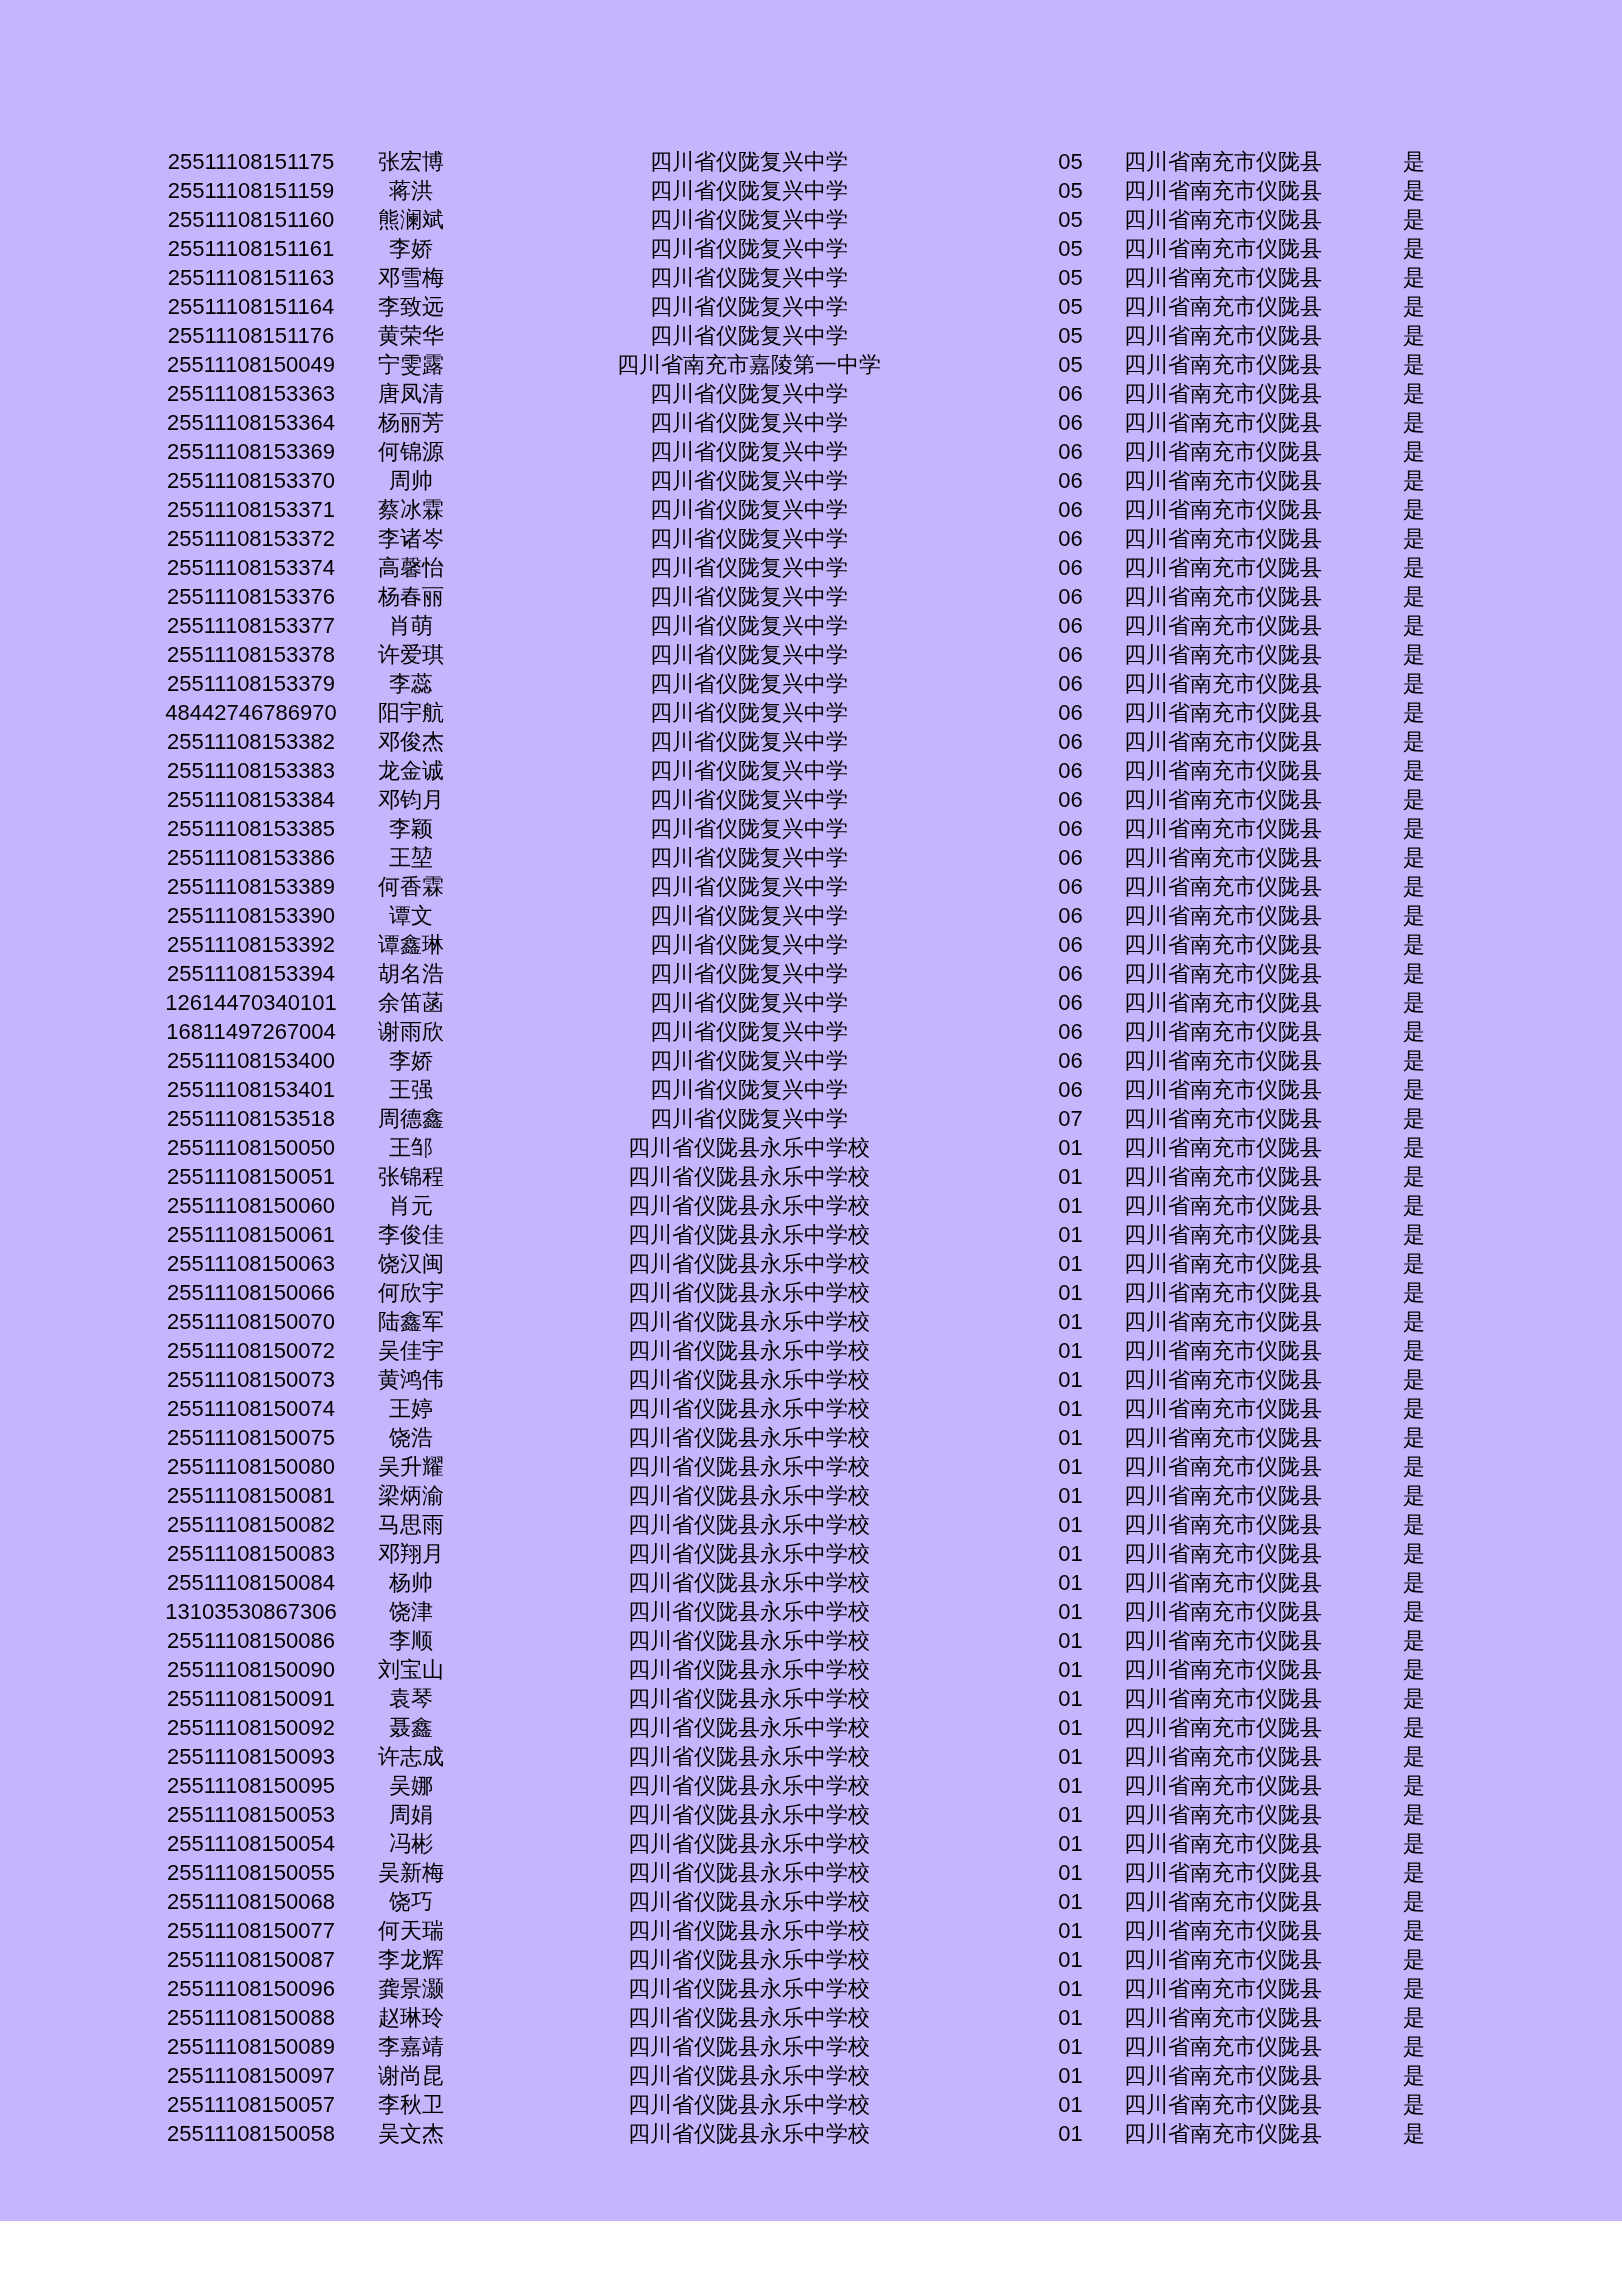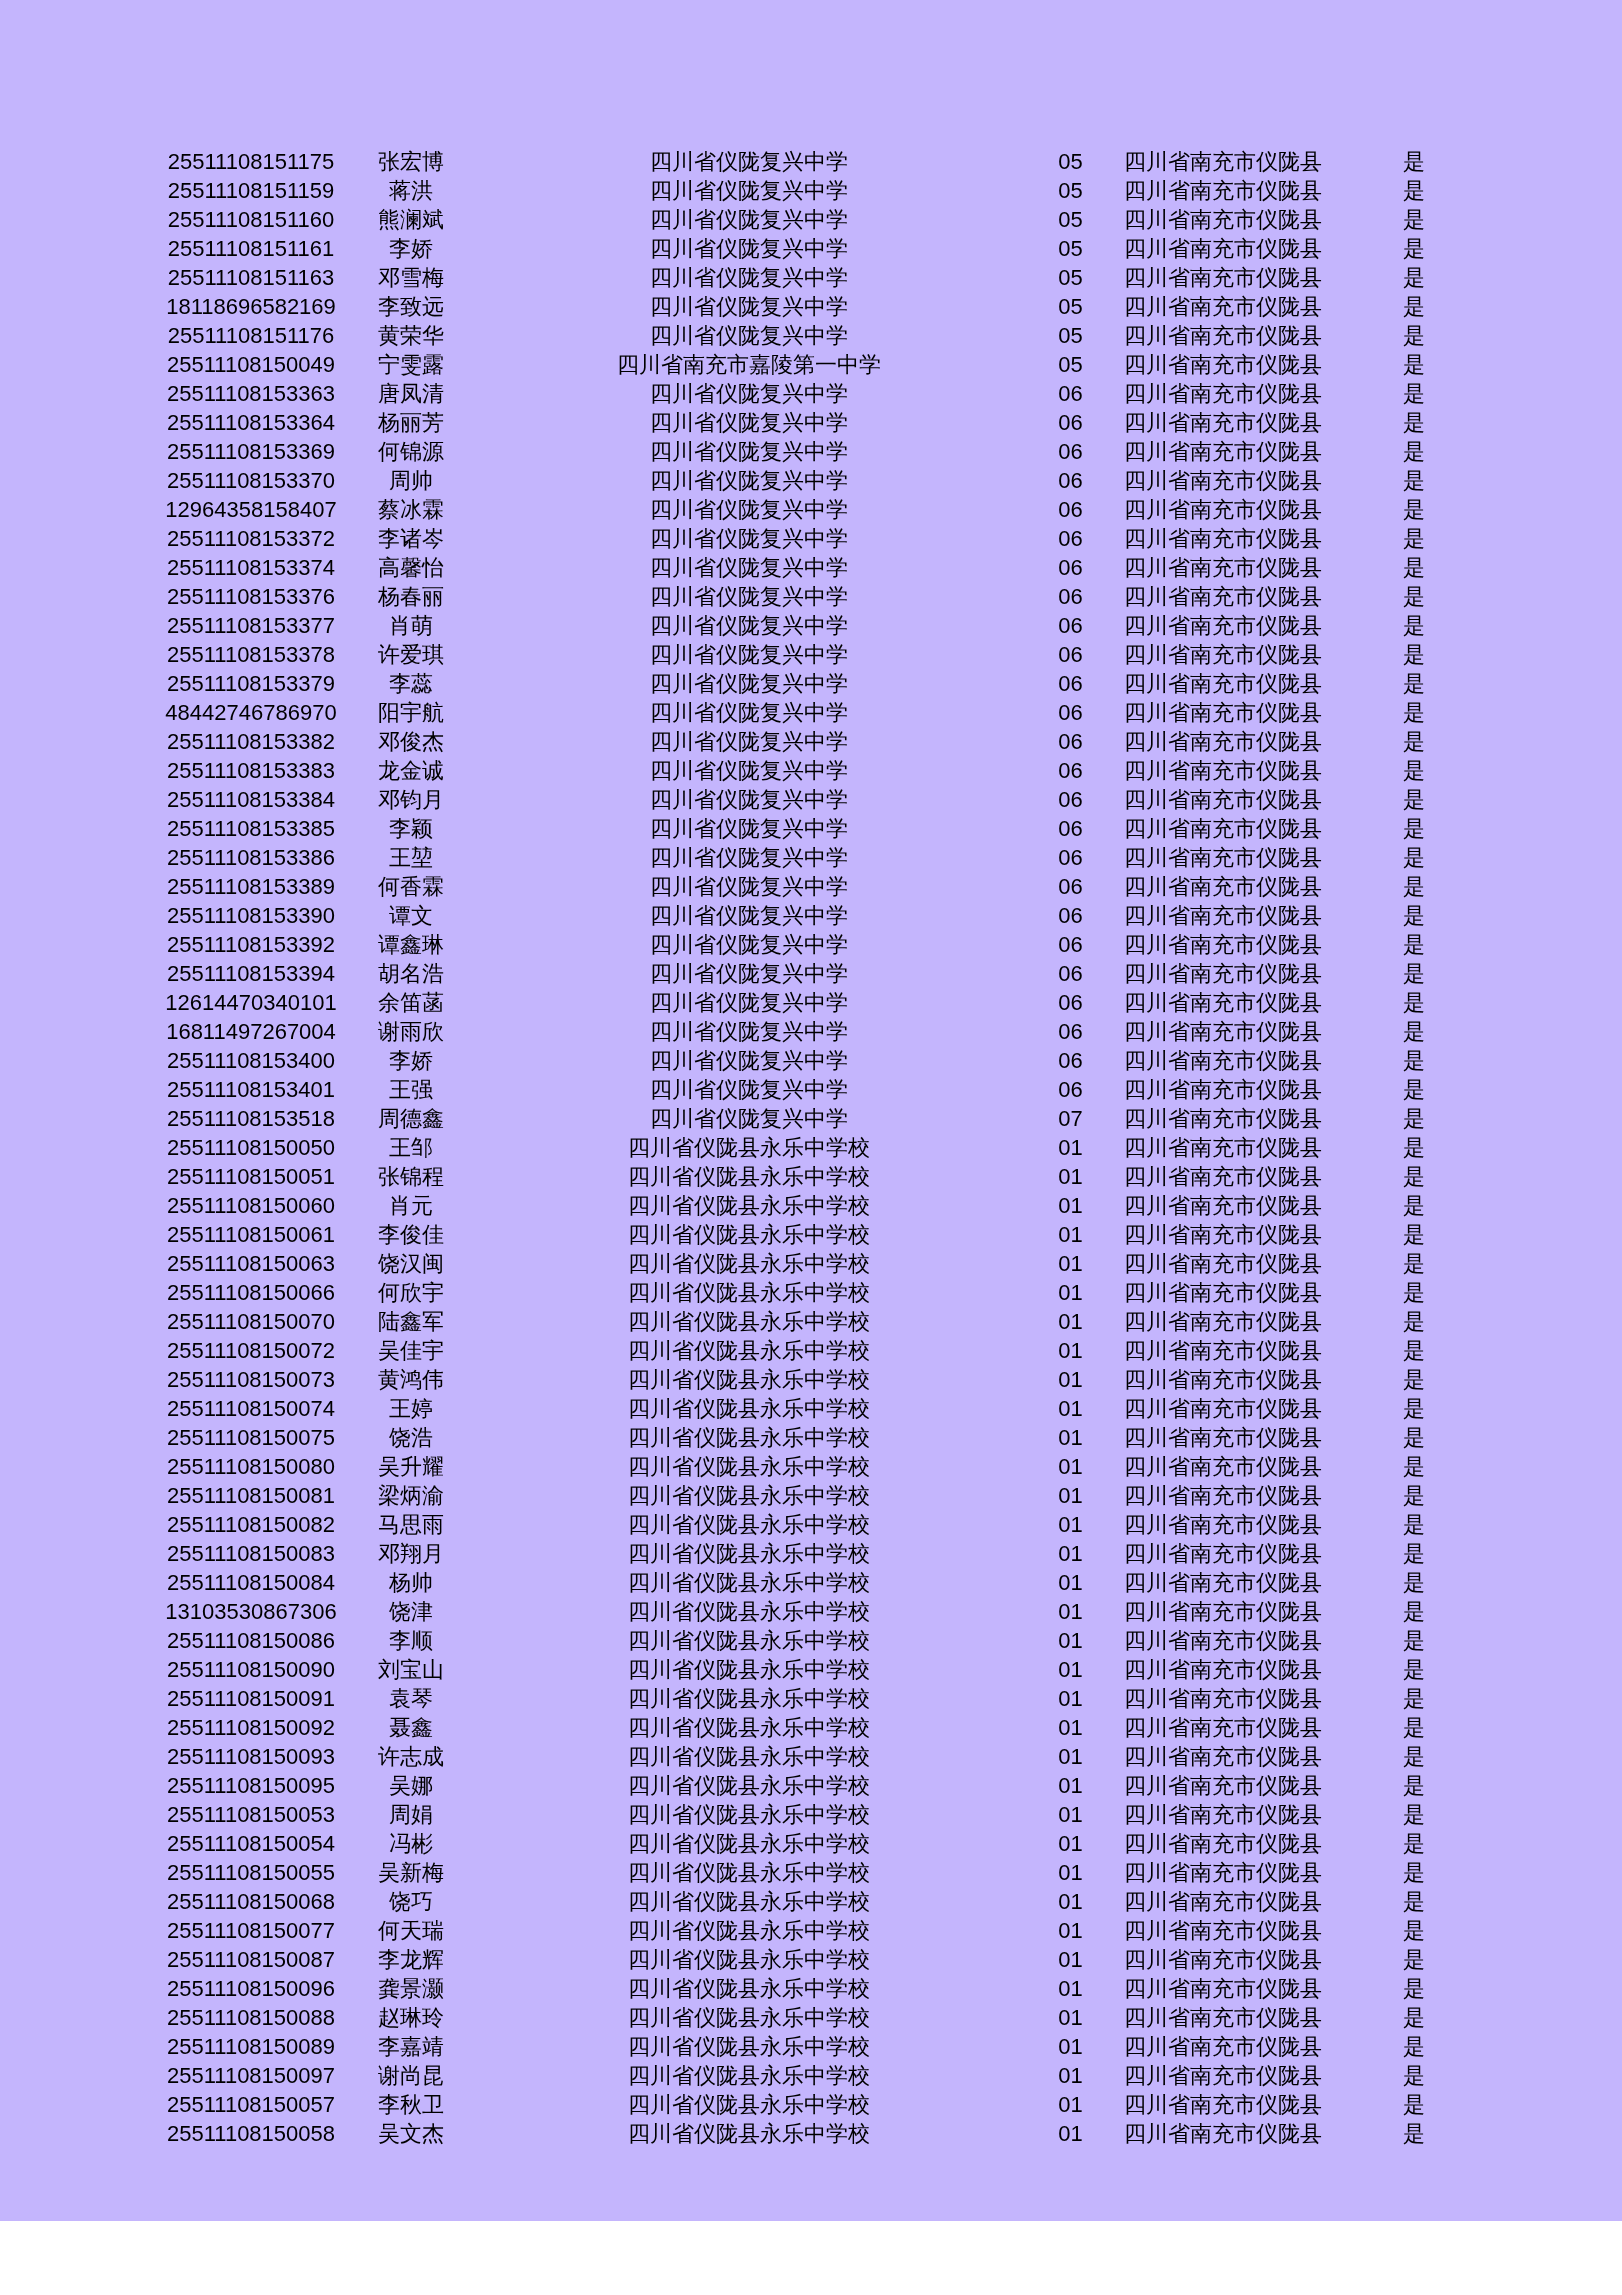--- a/index.html
+++ b/index.html
@@ -79,21 +79,21 @@
       </div>
       <div class="row">
         <div class="cell c-id">25511108151163</div>
         <div class="cell c-name">邓雪梅</div>
         <div class="cell c-school">四川省仪陇复兴中学</div>
         <div class="cell c-class">05</div>
         <div class="cell c-county">四川省南充市仪陇县</div>
         <div class="cell c-confirm">是</div>
       </div>
       <div class="row">
-        <div class="cell c-id">18118696582169</div>
+        <div class="cell c-id">25511108151164</div>
         <div class="cell c-name">李致远</div>
         <div class="cell c-school">四川省仪陇复兴中学</div>
         <div class="cell c-class">05</div>
         <div class="cell c-county">四川省南充市仪陇县</div>
         <div class="cell c-confirm">是</div>
       </div>
       <div class="row">
         <div class="cell c-id">25511108151176</div>
         <div class="cell c-name">黄荣华</div>
         <div class="cell c-school">四川省仪陇复兴中学</div>
@@ -135,21 +135,21 @@
       </div>
       <div class="row">
         <div class="cell c-id">25511108153370</div>
         <div class="cell c-name">周帅</div>
         <div class="cell c-school">四川省仪陇复兴中学</div>
         <div class="cell c-class">06</div>
         <div class="cell c-county">四川省南充市仪陇县</div>
         <div class="cell c-confirm">是</div>
       </div>
       <div class="row">
-        <div class="cell c-id">12964358158407</div>
+        <div class="cell c-id">25511108153371</div>
         <div class="cell c-name">蔡冰霖</div>
         <div class="cell c-school">四川省仪陇复兴中学</div>
         <div class="cell c-class">06</div>
         <div class="cell c-county">四川省南充市仪陇县</div>
         <div class="cell c-confirm">是</div>
       </div>
       <div class="row">
         <div class="cell c-id">25511108153372</div>
         <div class="cell c-name">李诸岑</div>
         <div class="cell c-school">四川省仪陇复兴中学</div>

